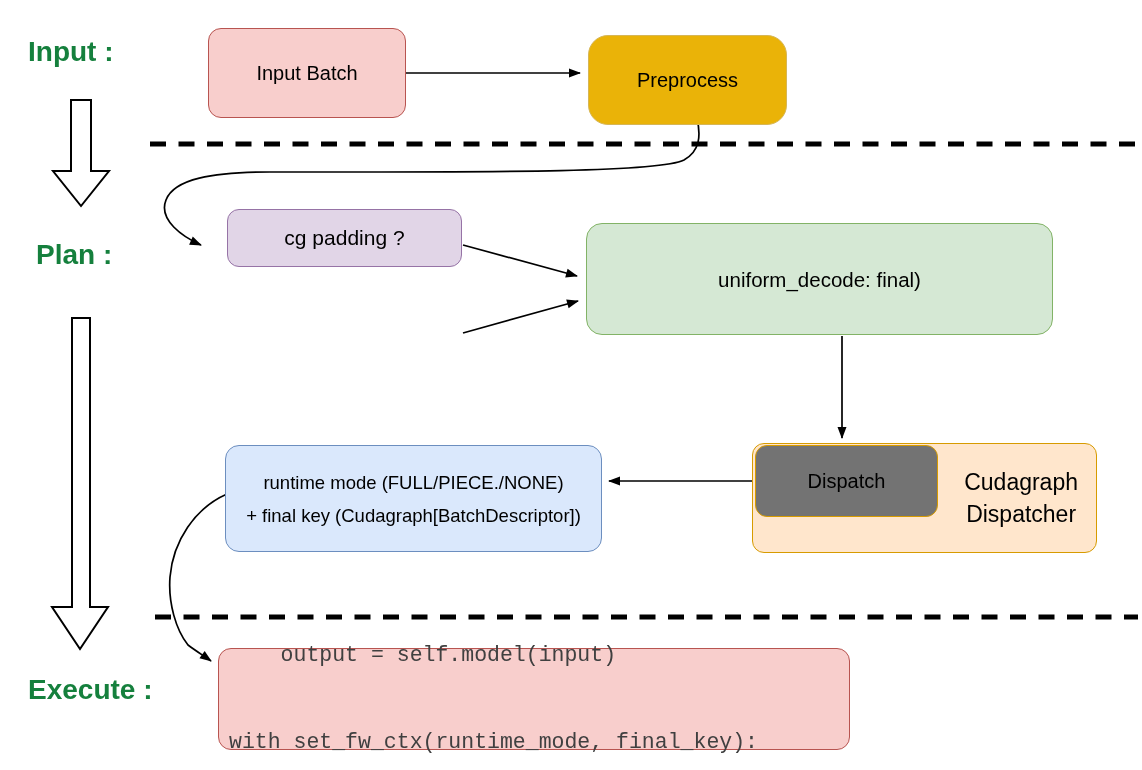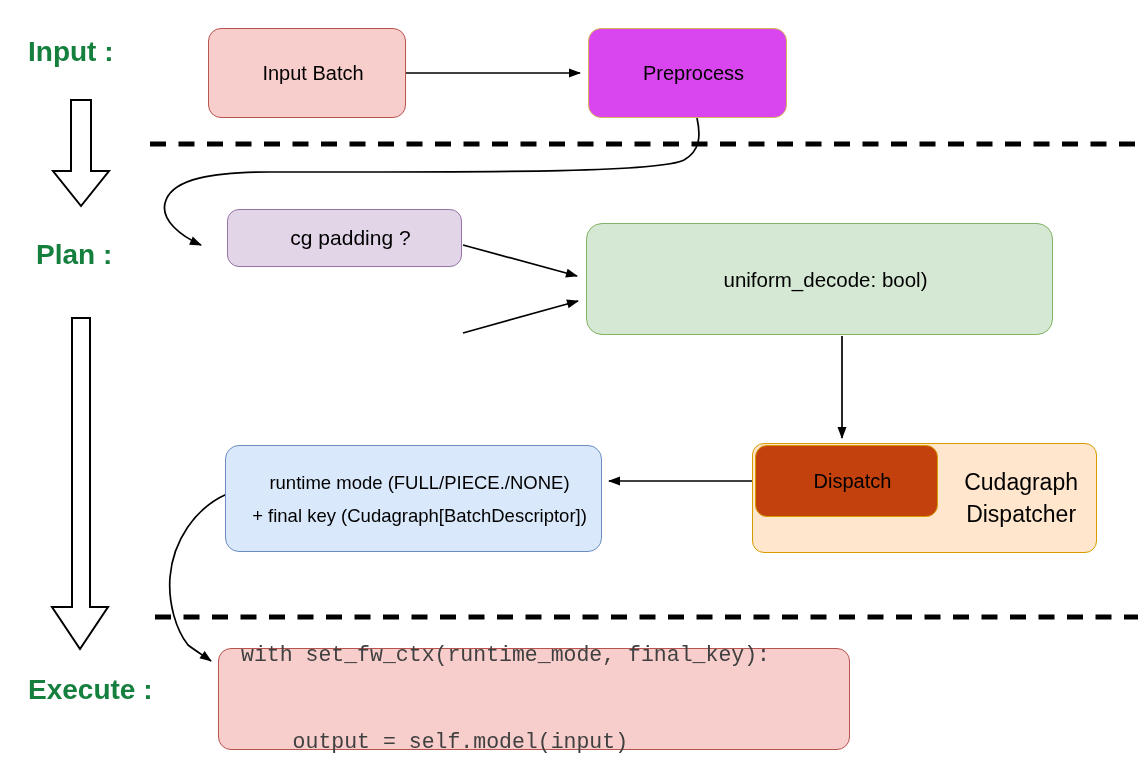--- a/index.html
+++ b/index.html
@@ -4,31 +4,31 @@
 <style>
   html,body{margin:0;padding:0;background:#ffffff;}
   #canvas{
     position:relative;width:1142px;height:770px;background:#ffffff;overflow:hidden;
     font-family:"Liberation Sans", sans-serif;color:#000;
   }
   #wires{position:absolute;left:0;top:0;width:1142px;height:770px;}
   .stage-label{position:absolute;font-weight:bold;font-size:28px;color:#15803d;white-space:nowrap;}
   .node{
     position:absolute;display:flex;align-items:center;justify-content:center;
-    text-align:center;box-sizing:border-box;white-space:nowrap;padding-left:12px;
+    text-align:center;box-sizing:border-box;white-space:nowrap;
   }
   .node .lines{line-height:29px;}
   
   .n-red   {background:#f8cecc;border:1.5px solid #b85450;border-radius:13px;}
-  .n-yellow{background:#d946ef;border:1.5px solid #d6b656;border-radius:13px;}
+  .n-yellow{background:#eab308;border:1.5px solid #d6b656;border-radius:20px;margin-top:7px;}
   .n-purple{background:#e1d5e7;border:1.5px solid #9673a6;border-radius:12px;}
   .n-green {background:#d5e8d4;border:1.5px solid #82b366;border-radius:16px;}
   .n-blue  {background:#dae8fc;border:1.5px solid #6c8ebf;border-radius:14px;}
   .n-orange-light{background:#ffe6cc;border:1.5px solid #d79b00;border-radius:12px;}
-  .n-orange-dark {background:#c2410c;border:1.5px solid #d79b00;border-radius:12px;}
+  .n-orange-dark {background:#737373;border:1.5px solid #d79b00;border-radius:12px;}
   
   #node-input-batch   {left:208px;top:28px;width:198px;height:90px;font-size:20px;}
   #node-preprocess    {left:588px;top:28px;width:199px;height:90px;font-size:20px;}
   #node-cg-padding    {left:227px;top:209px;width:235px;height:58px;font-size:21px;}
   #node-uniform-decode{left:227px;top:300px;width:235px;height:72px;font-size:21px;}
   #node-init-key      {left:586px;top:223px;width:467px;height:112px;font-size:20.5px;}
   #node-cudagraph     {left:752px;top:443px;width:345px;height:110px;font-size:23px;
                        justify-content:flex-end;padding-right:18px;}
   #node-cudagraph .lines{line-height:32px;}
   #node-dispatch      {left:755px;top:445px;width:183px;height:72px;font-size:20px;}
@@ -86,21 +86,21 @@
     <span>Preprocess</span>
   </div>
 
   <div id="node-cg-padding" class="node n-purple">
     <span>cg padding ?</span>
   </div>
 
 
   <div id="node-init-key" class="node n-green">
     <div class="lines">
-      <div>uniform_decode: bool)</div>
+      <div>uniform_decode: final)</div>
     </div>
   </div>
 
   <div id="node-cudagraph" class="node n-orange-light">
     <div class="lines">
       <div>Cudagraph</div>
       <div>Dispatcher</div>
     </div>
   </div>
 
@@ -110,18 +110,18 @@
 
   <div id="node-runtime-mode" class="node n-blue">
     <div class="lines">
       <div>runtime mode (FULL/PIECE./NONE)</div>
       <div>+ final key (Cudagraph[BatchDescriptor])</div>
     </div>
   </div>
 
   <div id="node-execute-code" class="node n-red">
     <div class="code">
+      <div>    output = self.model(input)</div>
       <div>with set_fw_ctx(runtime_mode, final_key):</div>
-      <div>    output = self.model(input)</div>
     </div>
   </div>
 
 </div>
 
 </body></html>

